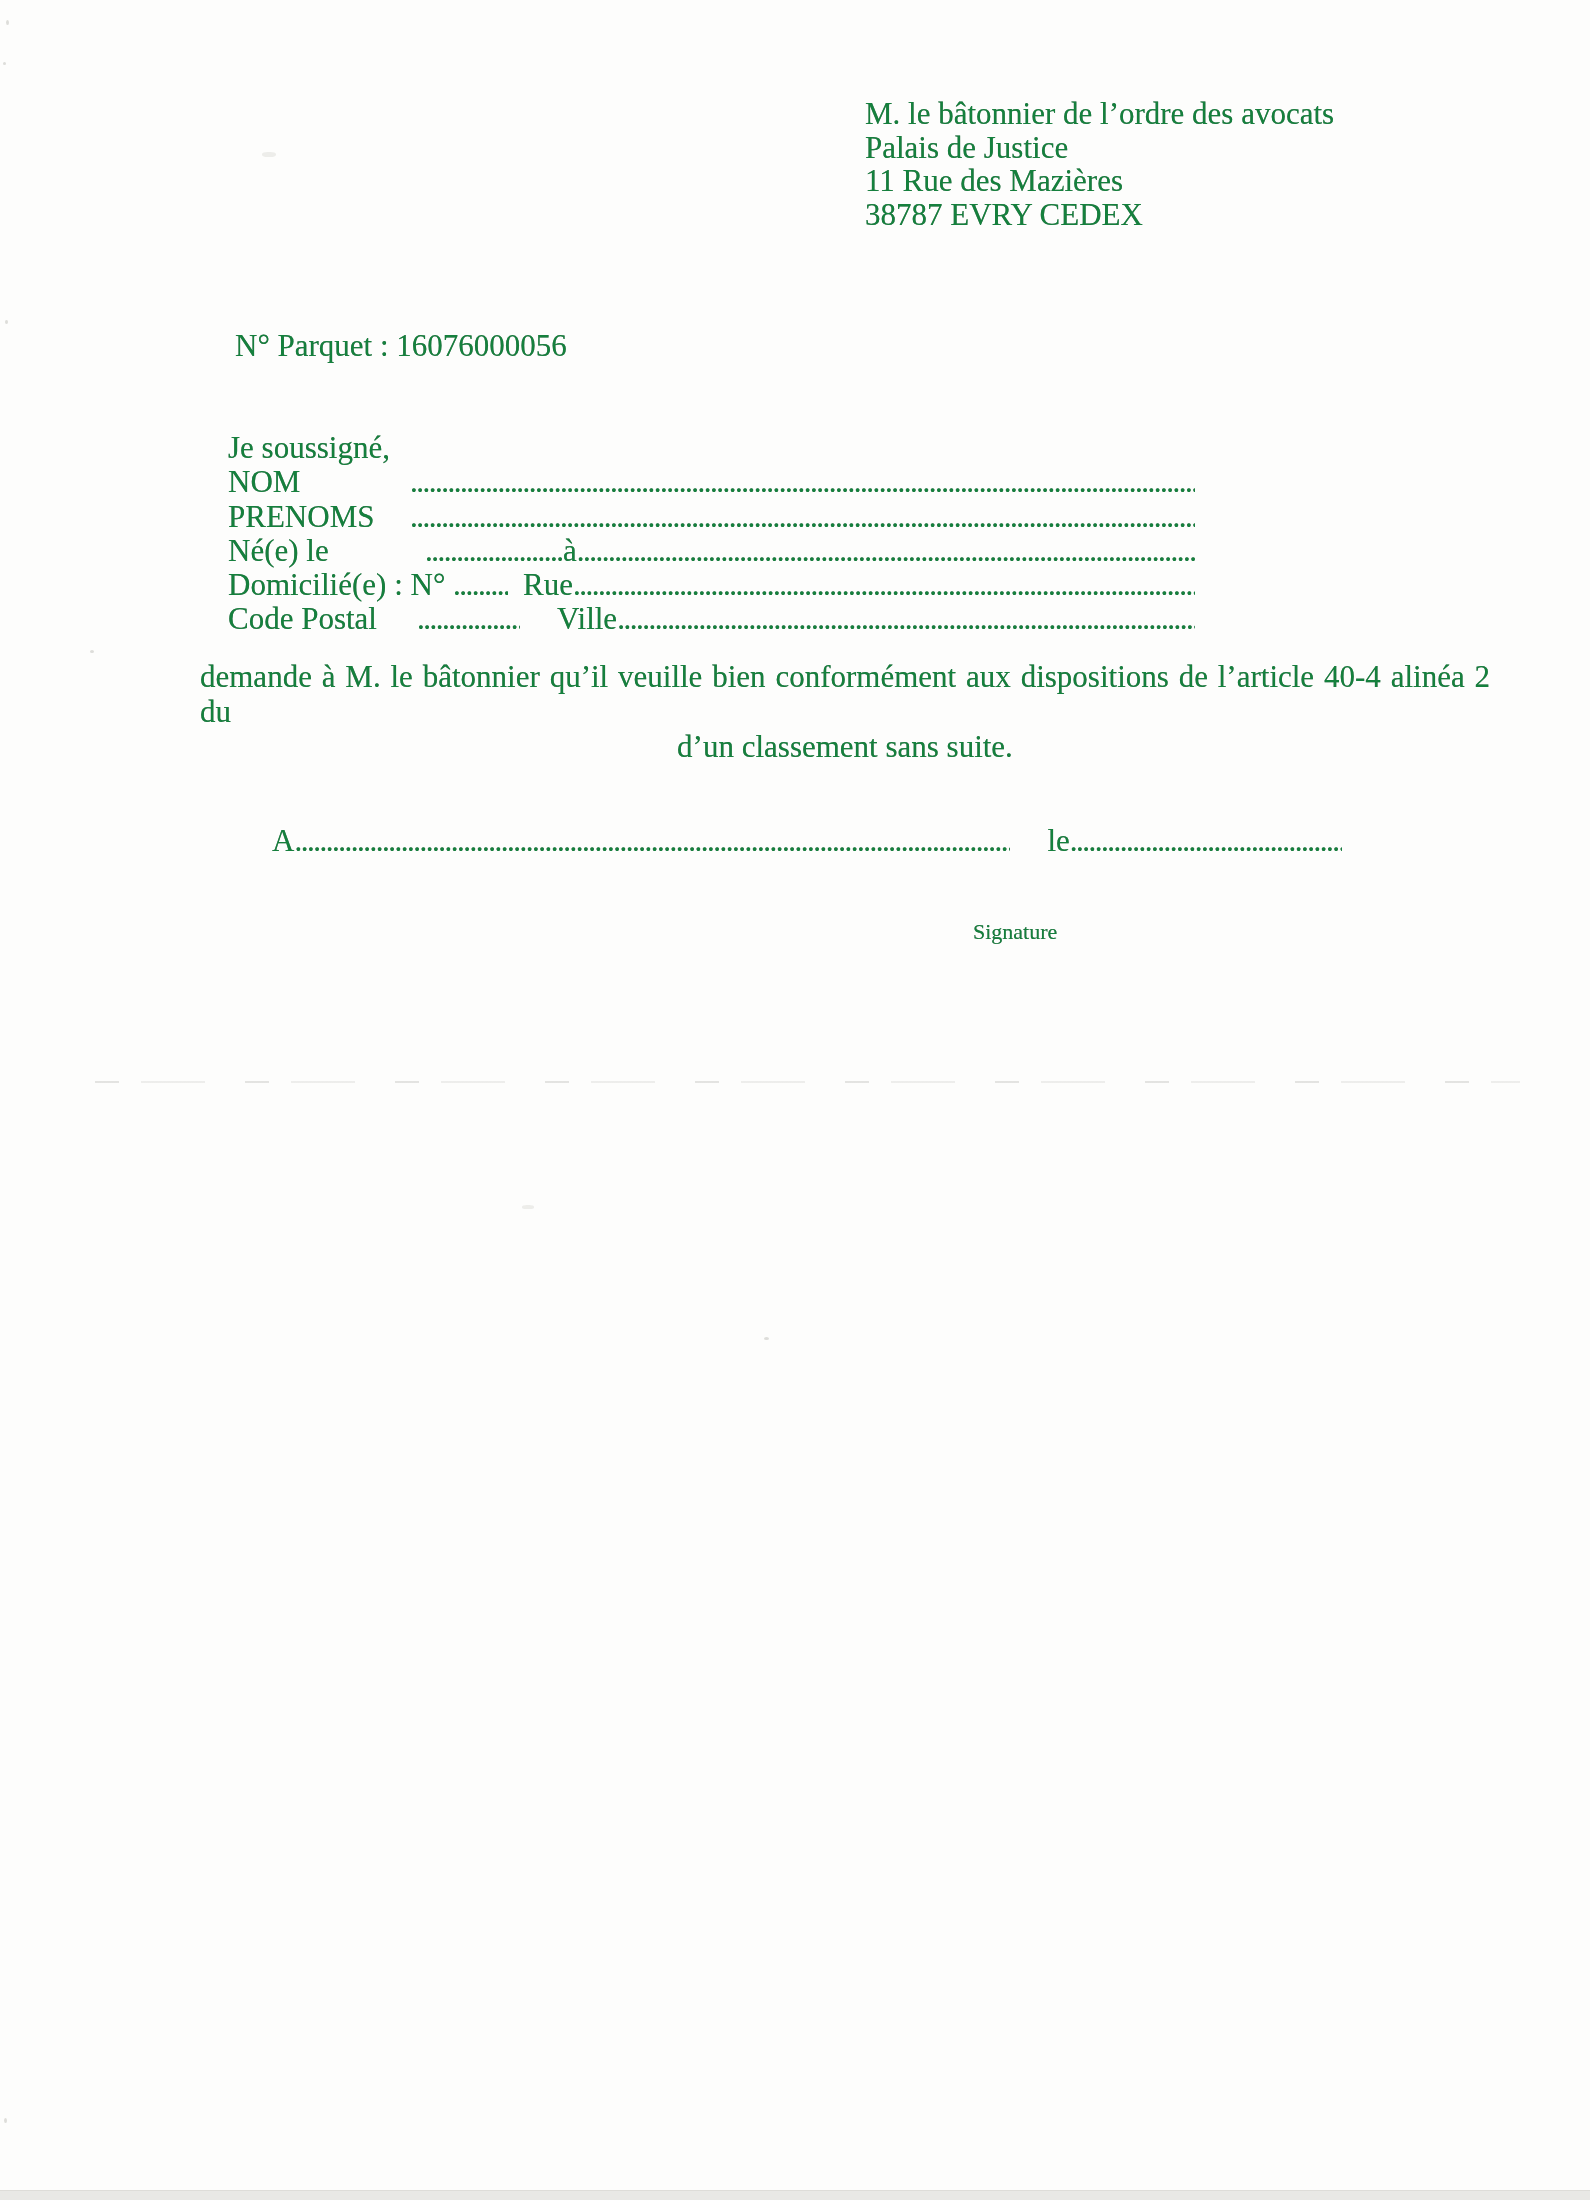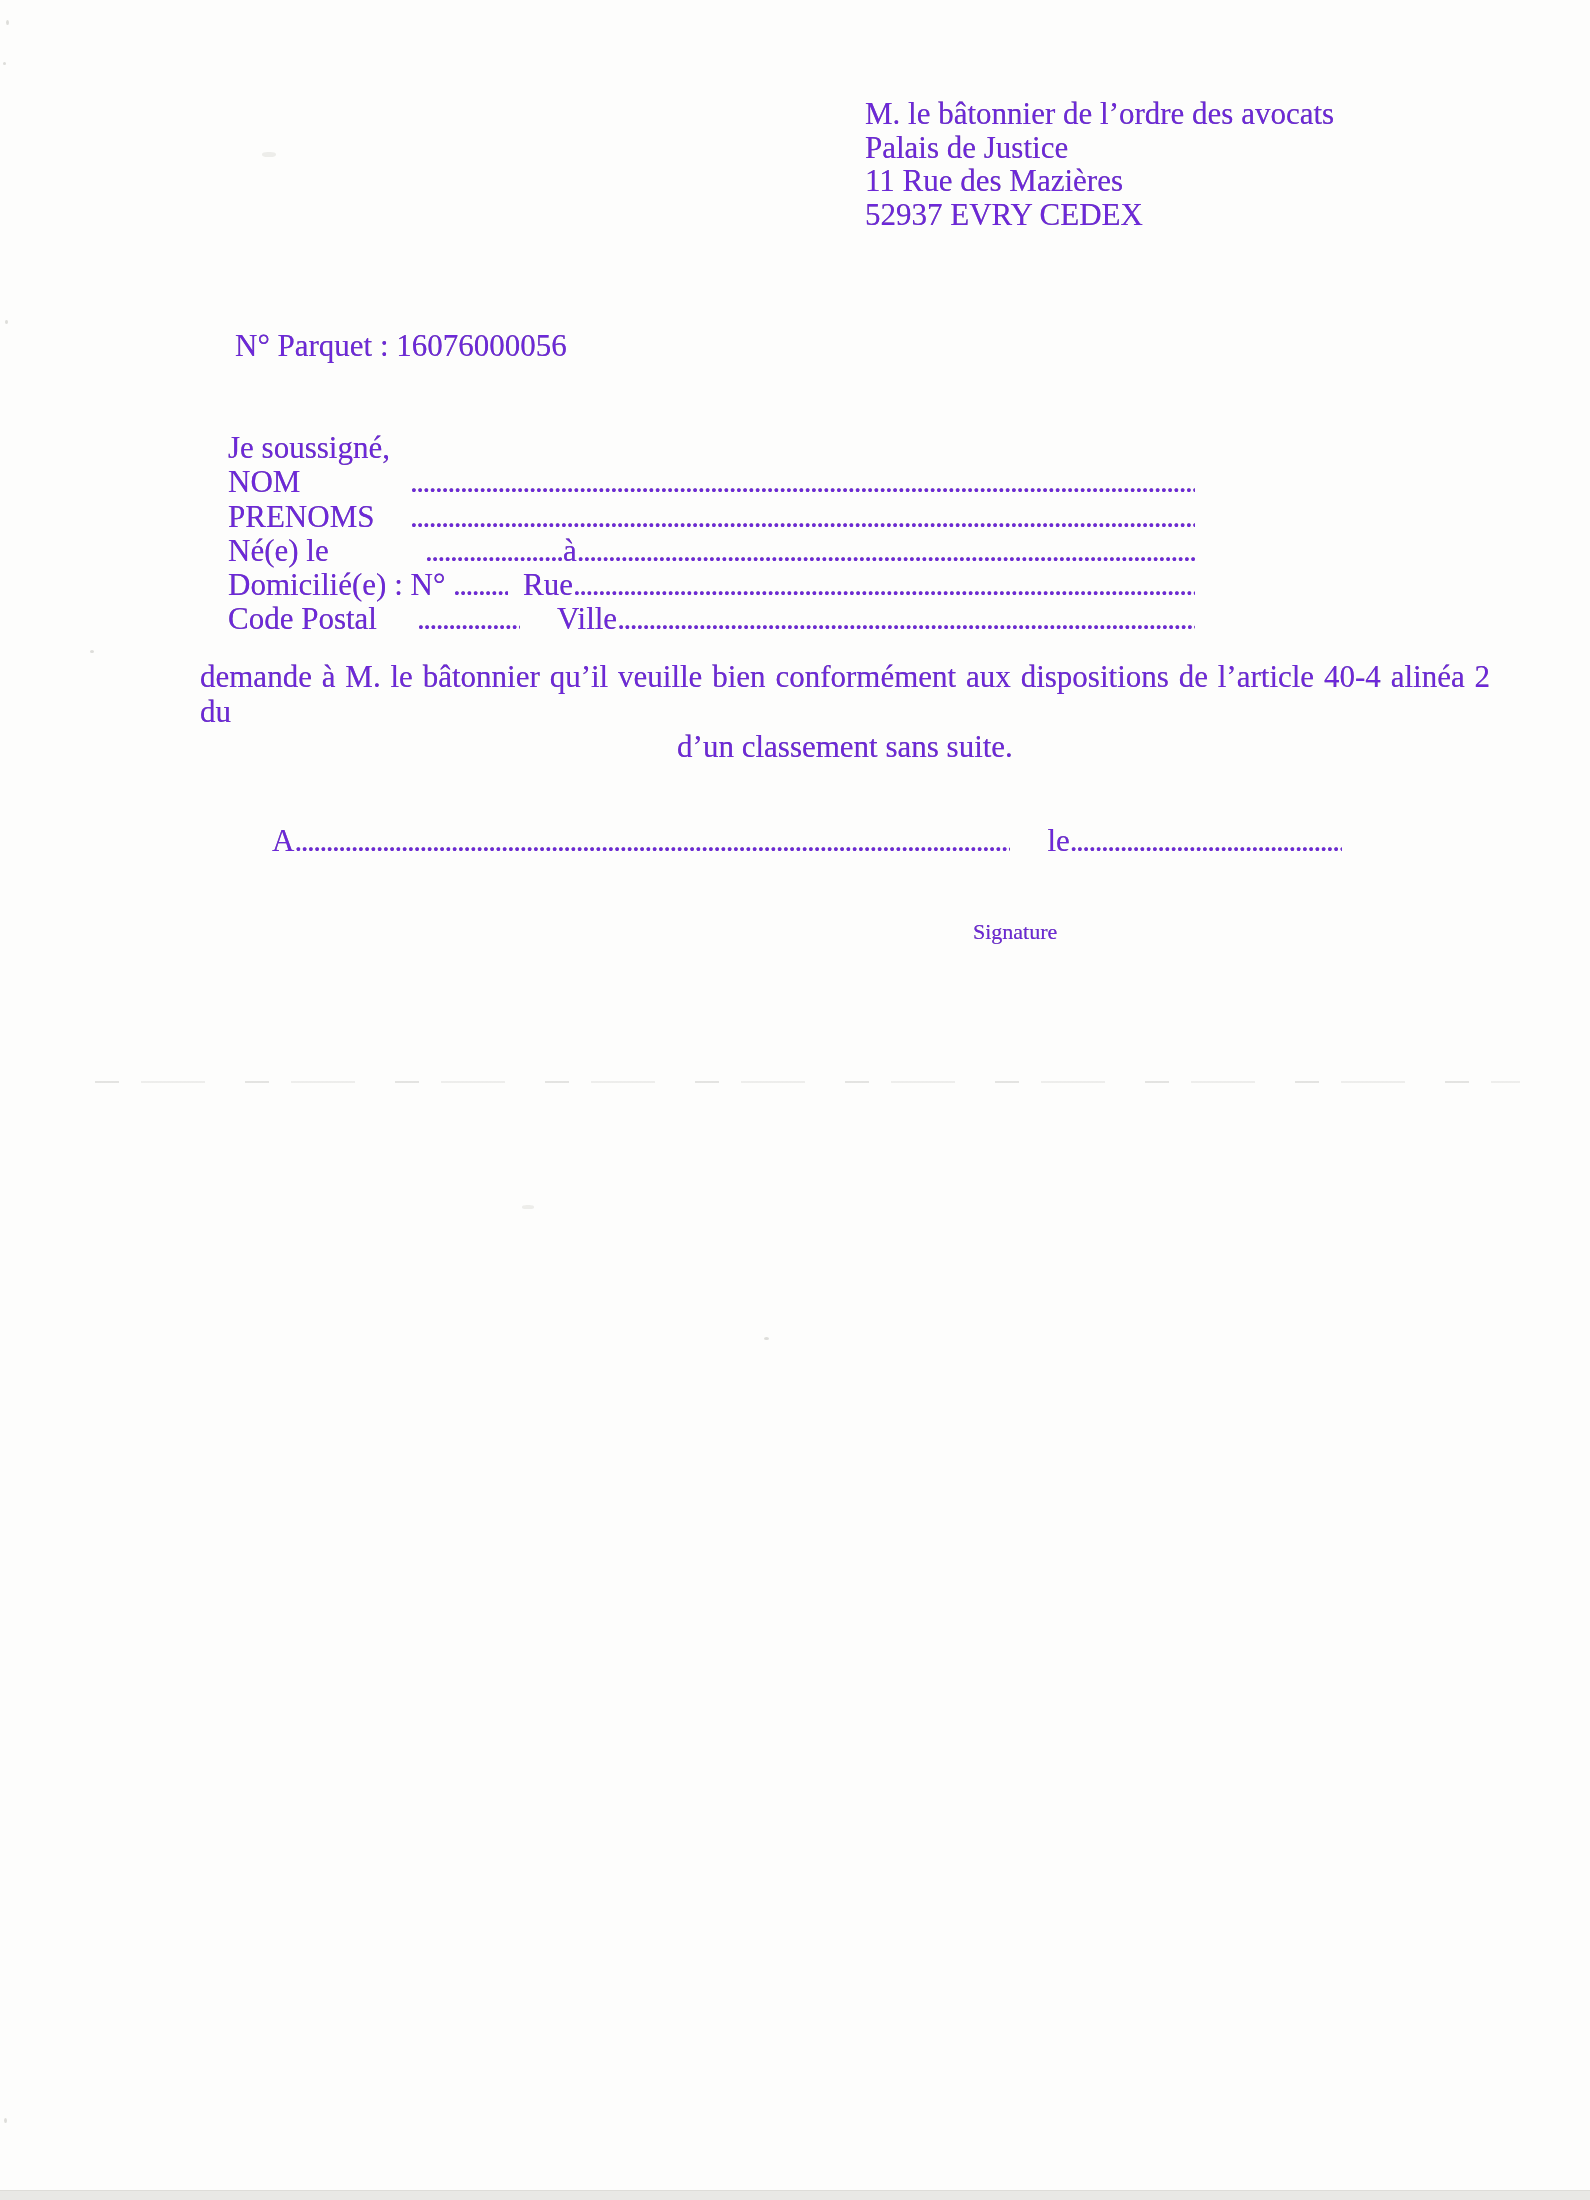--- a/index.html
+++ b/index.html
@@ -7,21 +7,21 @@
     padding: 0;
     background: #ffffff;
   }
   .page {
     position: relative;
     width: 1590px;
     height: 2200px;
     background: #fdfdfc;
     overflow: hidden;
     font-family: "Liberation Serif", "DejaVu Serif", serif;
-    color: #6d28d9;
+    color: #15803d;
   }
   .txt {
     position: absolute;
     white-space: nowrap;
     text-shadow: 0 0 0.6px rgba(45,45,45,0.55);
   }
   
   .recipient {
     left: 865px;
     top: 97px;
@@ -134,21 +134,21 @@
 </style>
 </head>
 <body>
 
 <div class="page">
 
   <div class="txt recipient">
     <div>M. le bâtonnier de l’ordre des avocats</div>
     <div>Palais de Justice</div>
     <div>11 Rue des Mazières</div>
-    <div>52937 EVRY CEDEX</div>
+    <div>38787 EVRY CEDEX</div>
   </div>
 
   <div class="txt parquet">N° Parquet : 16076000056</div>
 
   <div class="form-block">
     <div class="form-row">
       <span class="lbl">Je soussigné,</span>
     </div>
     <div class="form-row">
       <span class="lbl w182">NOM</span>

